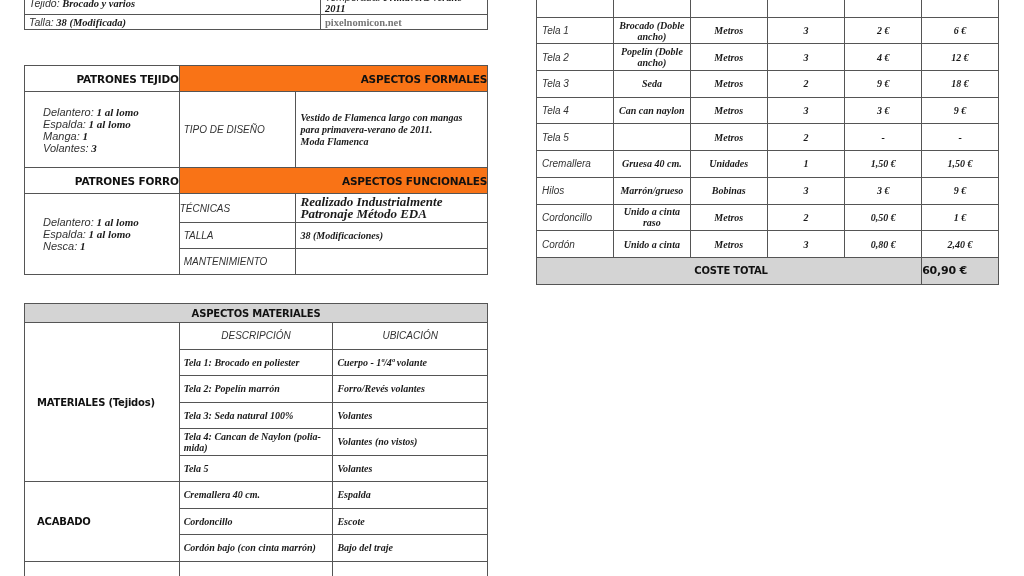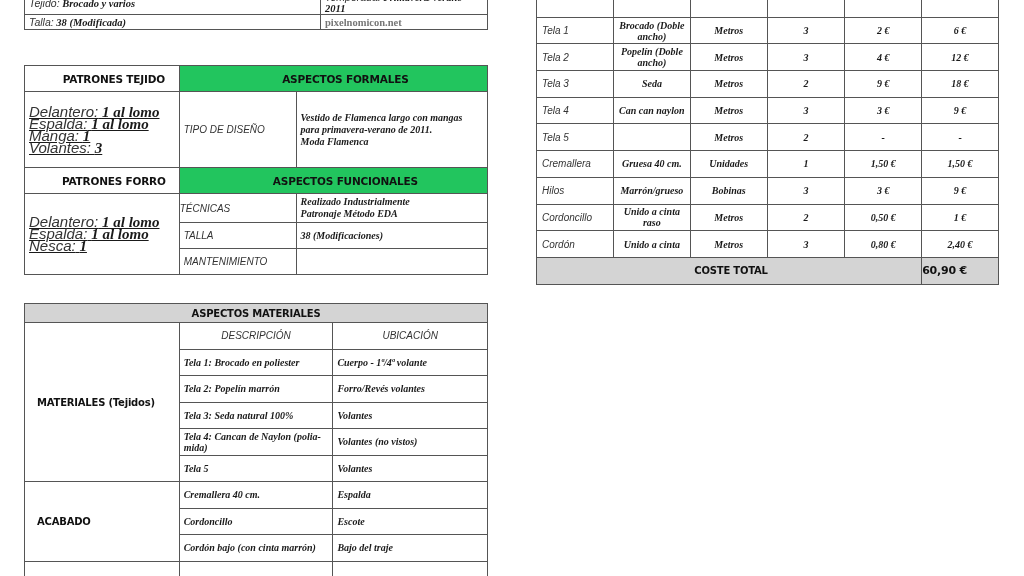--- a/index.html
+++ b/index.html
@@ -12,25 +12,25 @@
   table { border-collapse: collapse; position: absolute; }
   td { border: 1px solid #555; vertical-align: middle; }
 
   
   #info { left: 24px; top: -10px; width: 464px; }
   #info td { height: 15px; font-size: 10.5px; padding: 0 4px; }
   #info td.c1 { width: 296px; }
 
   
   #pat { left: 24px; top: 65px; width: 464px; }
-  #pat td.h { height: 26px; text-align: center; padding-left: 24px; }
-  #pat td.gray { background: #22c55e; }
+  #pat td.h { height: 26px; text-align: right; padding-left: 24px; }
+  #pat td.gray { background: #f97316; }
   #pat .lbl { font-size: 10px; }
   #pat .val { font-size: 10px; }
-  .list-cell { padding-left: 4px; font-size: 15px; line-height: 12px; text-decoration: underline; }
+  .list-cell { padding-left: 18px; font-size: 11px; line-height: 12px; }
 
   
   #mat { left: 24px; top: 303px; width: 464px; }
   #mat td { height: 26.5px; font-size: 10px; padding: 0 4px; }
   #mat td.gray { background: #d4d4d4; text-align: center; height: 19px; }
   #mat td.side { padding-left: 12px; }
 
   
   #cost { left: 536px; top: -10px; width: 463px; }
   #cost td { height: 26.7px; font-size: 10px; text-align: center; line-height: 11px; }
@@ -93,21 +93,21 @@
     <td class="h hdr-sans">PATRONES FORRO</td>
     <td class="h gray hdr-sans" colspan="2">ASPECTOS FUNCIONALES</td>
   </tr>
   <tr style="height:29px">
     <td class="list-cell" rowspan="3">
       <div><span class="ital-sans">Delantero:</span> <span class="serif-bi">1 al lomo</span></div>
       <div><span class="ital-sans">Espalda:</span> <span class="serif-bi">1 al lomo</span></div>
       <div><span class="ital-sans">Nesca:</span> <span class="serif-bi">1</span></div>
     </td>
     <td class="ital-sans lbl" style="margin-top:12px;">TÉCNICAS</td>
-    <td class="serif-bi val" style="padding-left:4px;line-height:12px;font-size:10px;">
+    <td class="serif-bi val" style="padding-left:4px;line-height:12px;font-size:13px;">
       <div>Realizado Industrialmente</div>
       <div>Patronaje Método EDA</div>
     </td>
   </tr>
   <tr style="height:26px">
     <td class="ital-sans lbl" style="padding-left:4px;">TALLA</td>
     <td class="serif-bi val" style="padding-left:4px;font-size:10px;">38 (Modificaciones)</td>
   </tr>
   <tr style="height:26px">
     <td class="ital-sans lbl" style="padding-left:4px;">MANTENIMIENTO</td>

